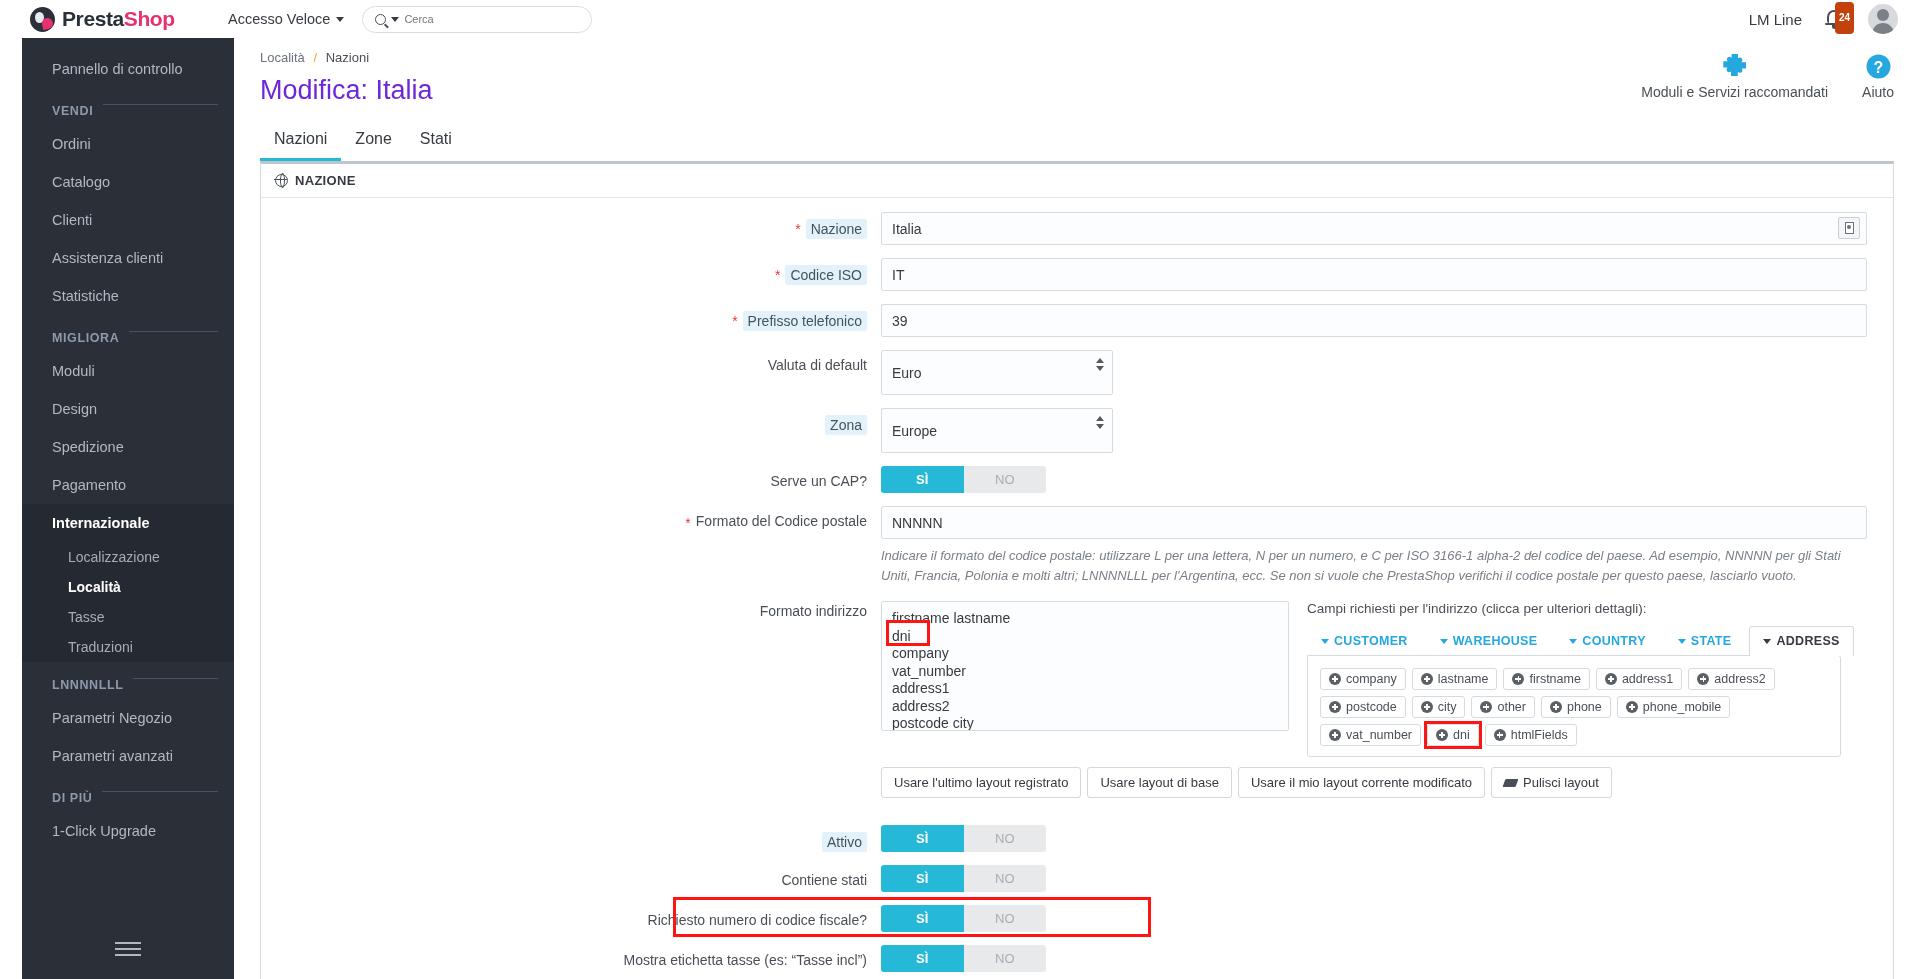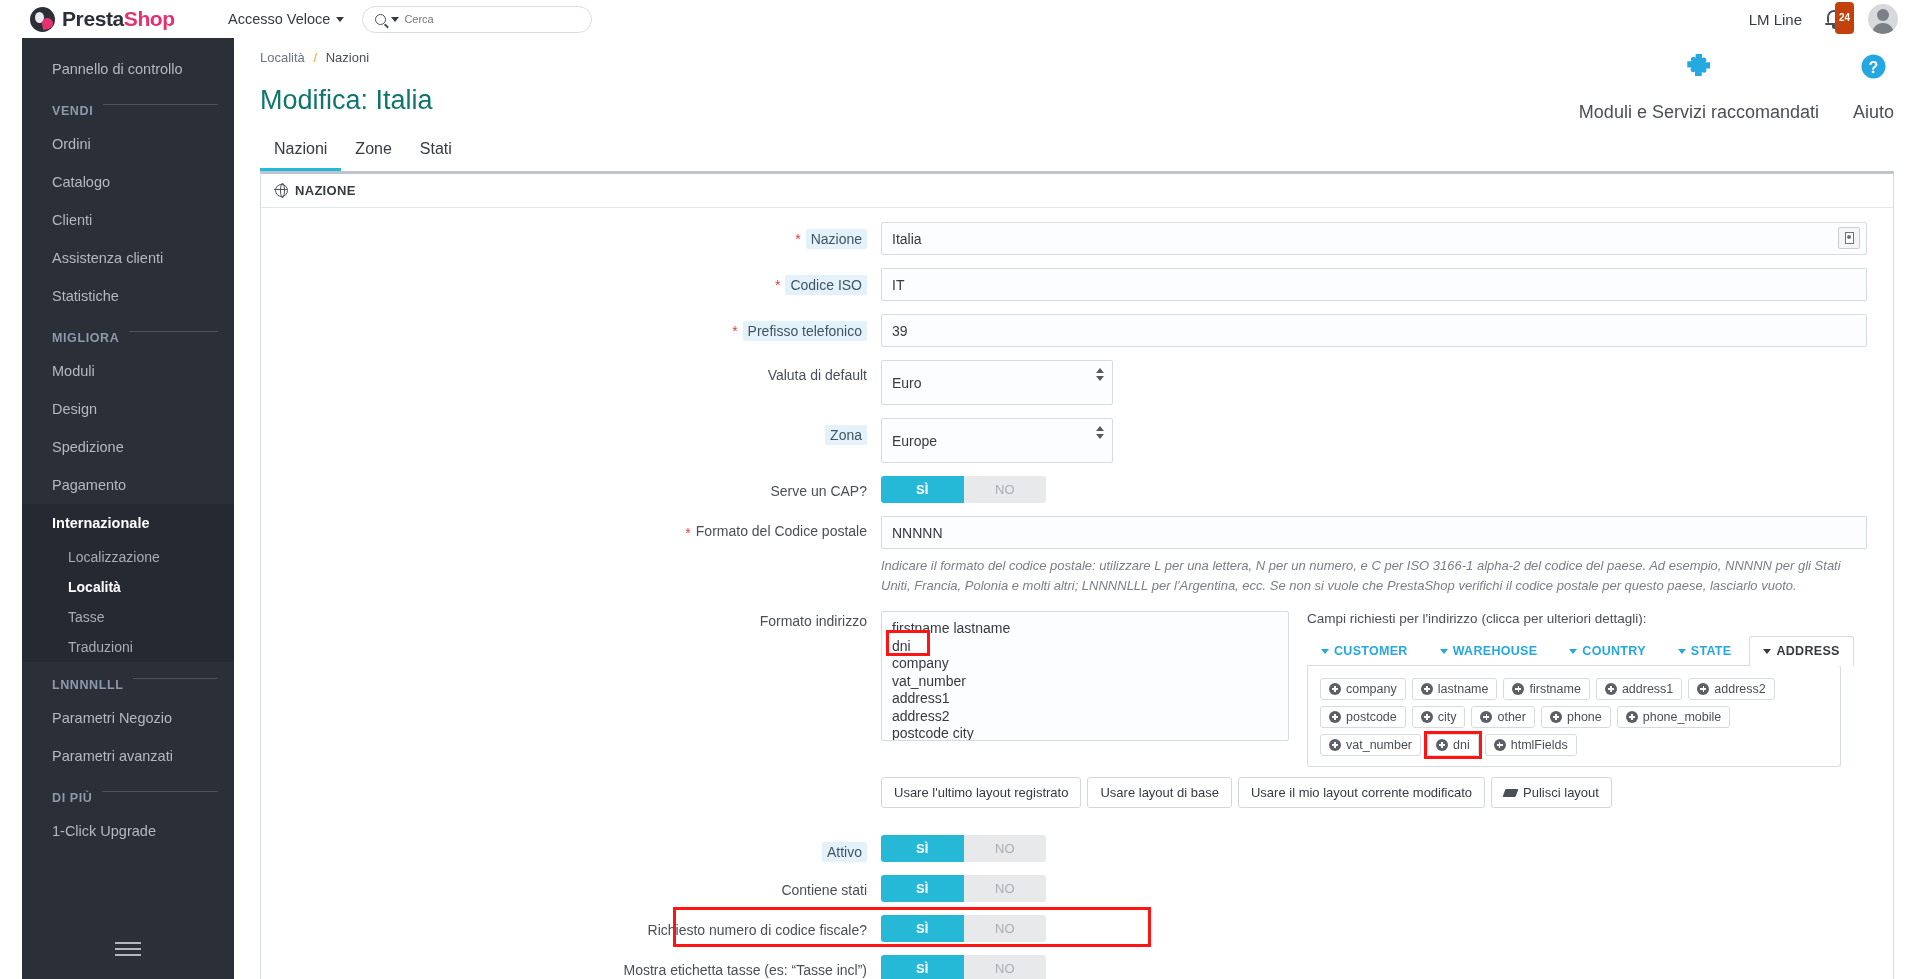--- a/index.html
+++ b/index.html
@@ -124,29 +124,29 @@
     box-shadow: 0 6px 0 #b3b8c0, 0 -6px 0 #b3b8c0;
   }
 
   
   .main { flex: 1; background: #fff; display: flex; flex-direction: column; min-width: 0;
           overflow: hidden; }
   .page-head { padding: 12px 26px 0 26px; position: relative; }
   .crumb { font-size: 13px; color: #6b7280; }
   .crumb .sep { color: #f5a623; margin: 0 5px; }
   .crumb .cur { color: #4a4f57; }
-  .page-title { font-size: 27px; color: #0f766e; margin-top: 20px; font-weight: normal; }
+  .page-title { font-size: 27px; color: #6d28d9; margin-top: 10px; font-weight: normal; }
 
   .head-tools {
     position: absolute; right: 26px; top: 12px;
     display: flex; gap: 34px; align-items: flex-start;
   }
   .tool { text-align: center; cursor: pointer; }
   .tool .ico { height: 32px; display: flex; align-items: center; justify-content: center; }
-  .tool .lbl { font-size: 18px; color: #4a4f57; margin-top: 20px; }
+  .tool .lbl { font-size: 14px; color: #4a4f57; margin-top: 2px; }
 
   .tabs { display: flex; gap: 0; padding: 0 26px; margin-top: 16px; }
   .tab {
     padding: 8px 14px 10px 14px; font-size: 16px; color: #363a41; cursor: pointer;
     border-bottom: 3px solid transparent;
   }
   .tab.active { border-bottom-color: #25b9d7; }
 
   .content { flex: 1; overflow: hidden; padding: 0 26px 0 26px; }
   .panel { border: 1px solid #d6dbe0; border-top: 3px solid #bfc5cc; background: #fff; }

